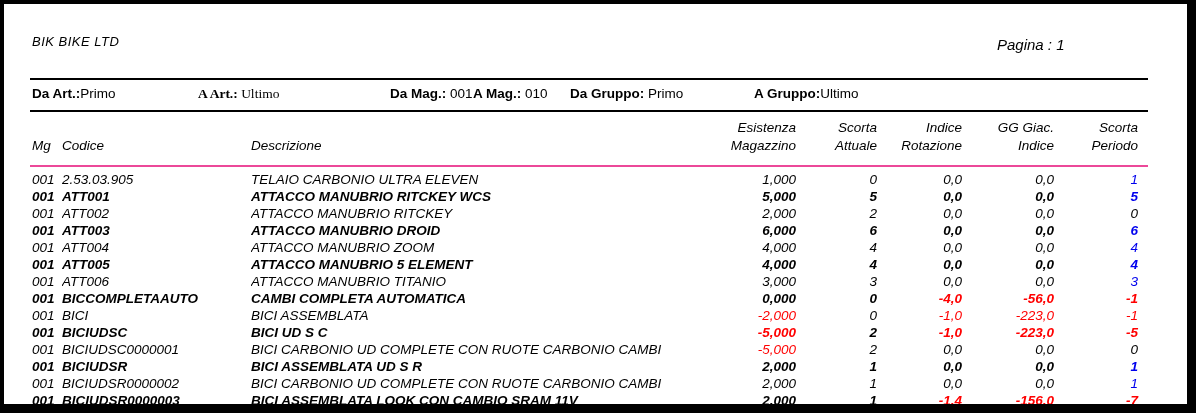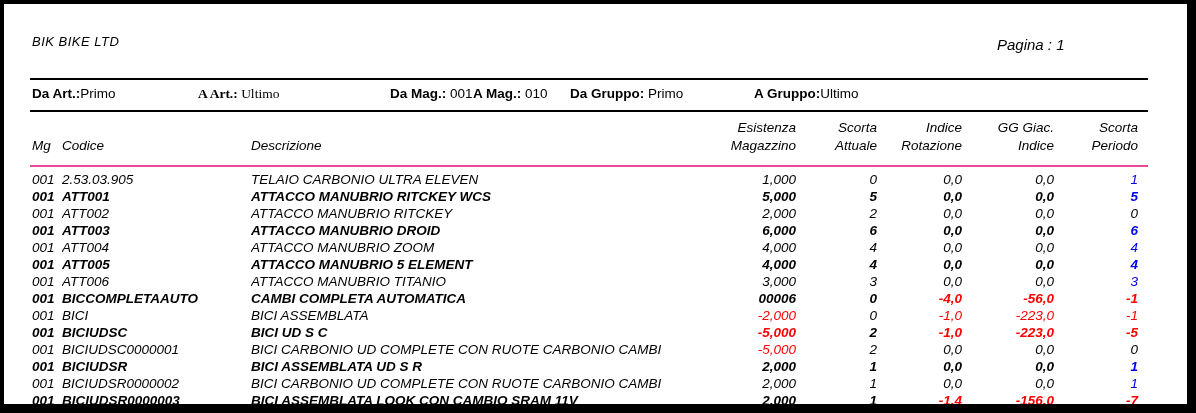--- a/index.html
+++ b/index.html
@@ -169,21 +169,21 @@
       <td class="num" style="color: rgb(0, 0, 0);">3,000</td>
       <td class="num" style="color: rgb(0, 0, 0);">3</td>
       <td class="num" style="color: rgb(0, 0, 0);">0,0</td>
       <td class="num" style="color: rgb(0, 0, 0);">0,0</td>
       <td class="num pad-r" style="color: rgb(0, 0, 238);">3</td>
     </tr>
         <tr class="bold">
       <td class="mg">001</td>
       <td>BICCOMPLETAAUTO</td>
       <td>CAMBI COMPLETA AUTOMATICA</td>
-      <td class="num" style="color: rgb(0, 0, 0);">00006</td>
+      <td class="num" style="color: rgb(0, 0, 0);">0,000</td>
       <td class="num" style="color: rgb(0, 0, 0);">0</td>
       <td class="num" style="color: rgb(255, 0, 0);">-4,0</td>
       <td class="num" style="color: rgb(255, 0, 0);">-56,0</td>
       <td class="num pad-r" style="color: rgb(255, 0, 0);">-1</td>
     </tr>
         <tr>
       <td class="mg">001</td>
       <td>BICI</td>
       <td>BICI ASSEMBLATA</td>
       <td class="num" style="color: rgb(255, 0, 0);">-2,000</td>

